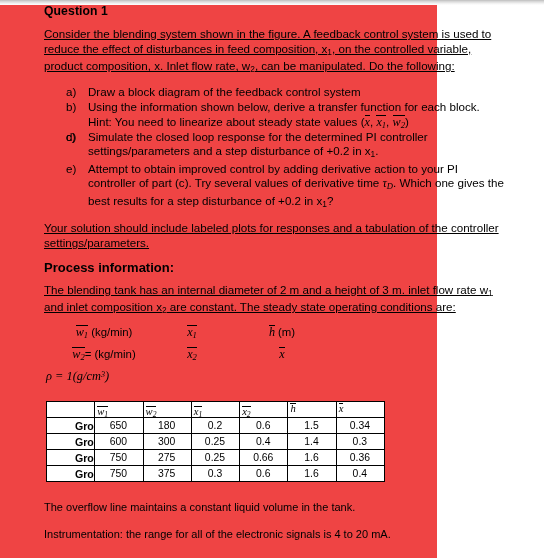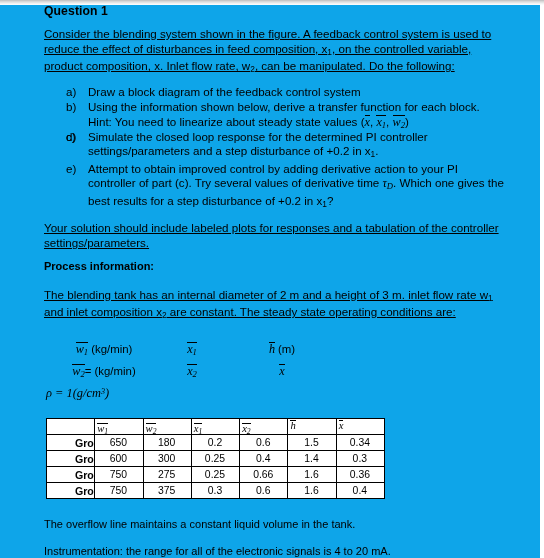--- a/index.html
+++ b/index.html
@@ -10,23 +10,23 @@
   body {
     width: 544px;
     height: 558px;
     overflow: hidden;
     font-family: "Liberation Sans", sans-serif;
     color: #000000;
     position: relative;
   }
   .page {
     position: relative;
-    width: 540px;
+    width: 437px;
     height: 558px;
-    background: #0ea5e9;
+    background: #ef4444;
     box-sizing: border-box;
   }
   .top-shadow {
     position: absolute;
     top: 0; left: 0;
     width: 544px;
     height: 5px;
     background: linear-gradient(to bottom, #bdbdbd 0%, #d8d8d8 30%, #f2f2f2 70%, #ffffff 100%);
   }
   .content {
@@ -41,21 +41,21 @@
     margin: 0 0 9px 0;
     letter-spacing: .1px;
   }
   p.para {
     font-size: 11.6px;
     line-height: 14.6px;
     margin: 0 0 9px 0;
     text-align: left;
     text-decoration: underline;
   }
-  p.tight { margin-bottom: 20px; }
+  p.tight { margin-bottom: 8px; }
   .sub { font-size: 8.4px; vertical-align: -0.22em; }
   ol.items {
     list-style: none;
     margin: 0 0 10px 0;
     padding: 0 0 0 22px;
     font-size: 11.6px;
     line-height: 14.6px;
   }
   ol.items > li {
     position: relative;
@@ -78,23 +78,23 @@
     font-size: 8.6px;
     vertical-align: -0.25em;
   }
   .ovl {
     display: inline-block;
     border-top: 1px solid #000;
     line-height: 1.02;
     padding-top: 0px;
   }
   h2.sect {
-    font-size: 11px;
+    font-size: 13px;
     font-weight: bold;
-    margin: 0 0 16px 0;
+    margin: 0 0 8px 0;
   }
   .vardefs {
     margin: 0 0 2px 0;
     padding: 0;
     text-align: center;
   }
   .varrow {
     display: flex;
     align-items: baseline;
     height: 22px;

